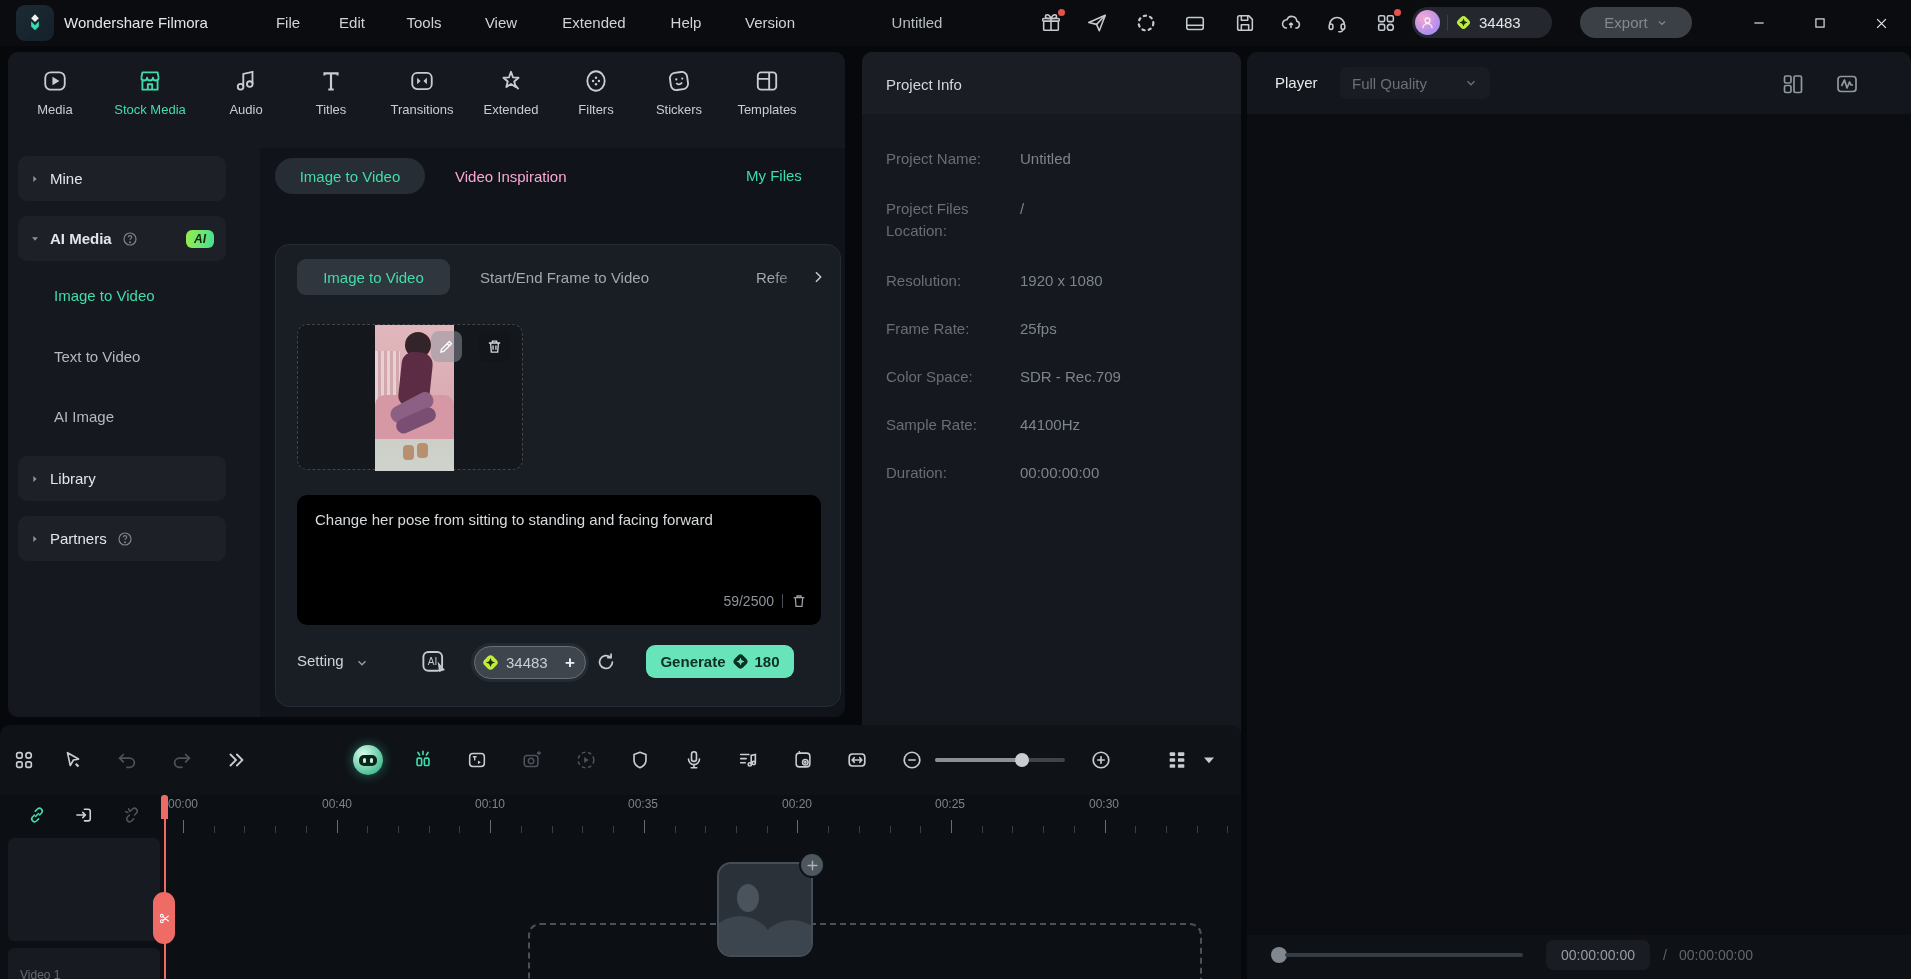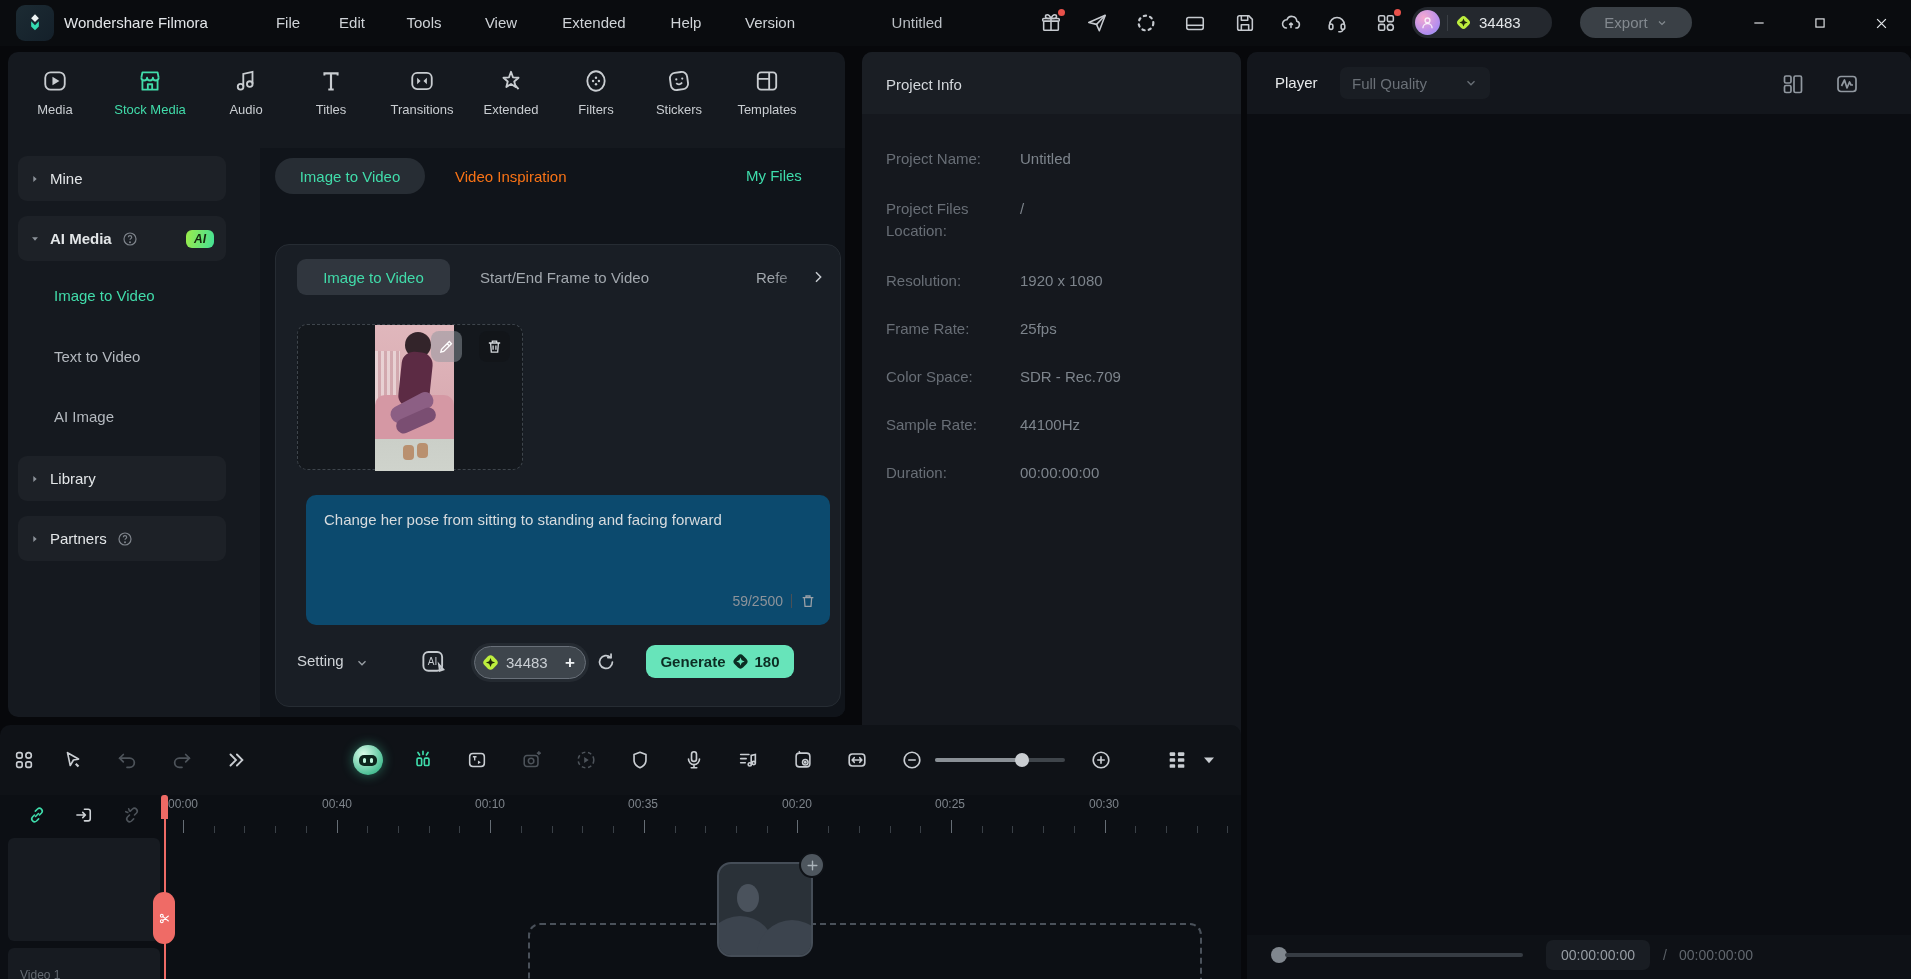--- a/index.html
+++ b/index.html
@@ -41,21 +41,21 @@
   .sb-caret { width:10px; height:10px; color:#8d939a; flex:0 0 auto; }
   .sb-sub { position:absolute; left:46px; font-size:15px; color:#b4b9bf; cursor:default; }
   .sb-sub.active { color:#41dcaa; }
   .q-ico { width:16px; height:16px; color:#7e848b; }
   .ai-badge { margin-left:auto; background:linear-gradient(100deg,#9bec4a,#43e096); color:#14260c;
     font-size:12px; font-weight:bold; font-style:italic; border-radius:6px; padding:2px 8px; }
 
   .content-well { position:absolute; left:252px; top:96px; width:585px; height:569px; background:#10141a; border-radius:0 0 10px 0; }
   .c-tab-pill { position:absolute; left:15px; top:10px; width:150px; height:36px; border-radius:18px; background:#272d34;
     color:#41dcaa; font-size:15px; display:flex; align-items:center; justify-content:center; }
-  .c-tab { position:absolute; top:20px; font-size:15px; color:#f97316; }
+  .c-tab { position:absolute; top:20px; font-size:15px; color:#f9a8d4; }
   .myfiles { position:absolute; top:19px; font-size:15px; color:#3edcab; }
 
   .gen-card { position:absolute; left:15px; top:96px; width:566px; height:463px; background:#191e25; border:1px solid #262c33; border-radius:14px; }
   .gc-tab-pill { position:absolute; left:21px; top:14px; width:153px; height:36px; border-radius:9px; background:#30363e;
     color:#41dcaa; font-size:15px; display:flex; align-items:center; justify-content:center; }
   .gc-tab { position:absolute; top:24px; font-size:15px; color:#a2a8ae; white-space:nowrap; }
   .gc-fade { position:absolute; right:0; top:10px; width:70px; height:44px; background:linear-gradient(90deg,rgba(25,30,37,0),#191e25 70%); }
   .gc-chev { position:absolute; right:14px; top:24px; width:16px; height:16px; color:#c6cbd0; }
 
   .thumb-box { position:absolute; left:21px; top:79px; width:226px; height:146px; border:1px dashed #3e454c; border-radius:10px; background:#14181d; }
@@ -67,21 +67,21 @@
   .ph-hair { position:absolute; left:30px; top:7px; width:26px; height:26px; border-radius:50%; background:#33242a; }
   .ph-body { position:absolute; left:25px; top:27px; width:31px; height:56px; border-radius:12px; background:#5c2b44; transform:rotate(6deg); }
   .ph-leg1 { position:absolute; left:14px; top:74px; width:46px; height:17px; border-radius:8px; background:#8c5f84; transform:rotate(-28deg); }
   .ph-leg2 { position:absolute; left:20px; top:88px; width:42px; height:15px; border-radius:8px; background:#7a4e72; transform:rotate(-24deg); }
   .ph-shoe { position:absolute; width:11px; height:15px; border-radius:4px; background:#b9906f; }
   .ov-btn { position:absolute; top:6px; width:31px; height:31px; border-radius:8px; display:flex; align-items:center; justify-content:center; }
   .ov-btn svg { width:17px; height:17px; }
   .edit-btn { left:133px; background:rgba(142,150,157,.5); color:#ffffff; }
   .del-btn { left:181px; background:rgba(18,21,25,.9); color:#d3d7db; }
 
-  .prompt-box { position:absolute; left:30px; top:250px; width:524px; height:130px; border-radius:10px; background:#0c4a6e; }
+  .prompt-box { position:absolute; left:21px; top:250px; width:524px; height:130px; border-radius:10px; background:#000000; }
   .prompt-text { position:absolute; left:18px; top:14px; width:420px; font-size:15px; line-height:22px; color:#d7dbde; }
   .model-pill { position:absolute; left:12px; bottom:9px; height:40px; width:190px; border-radius:9px; background:#2d343c;
     display:flex; align-items:center; padding:0 12px; gap:9px; }
   .model-pill .lbl { font-size:15px; color:#d9dde1; }
   .counter-row { position:absolute; right:14px; bottom:16px; display:flex; align-items:center; gap:8px; }
   .counter { font-size:14px; color:#8d939a; }
   .counter-div { width:1px; height:14px; background:#4a5056; }
 
   .setting-row { position:absolute; left:21px; top:398px; width:524px; height:38px; }
   .setting-lbl { position:absolute; left:0; top:9px; font-size:15px; color:#cfd3d7; }

